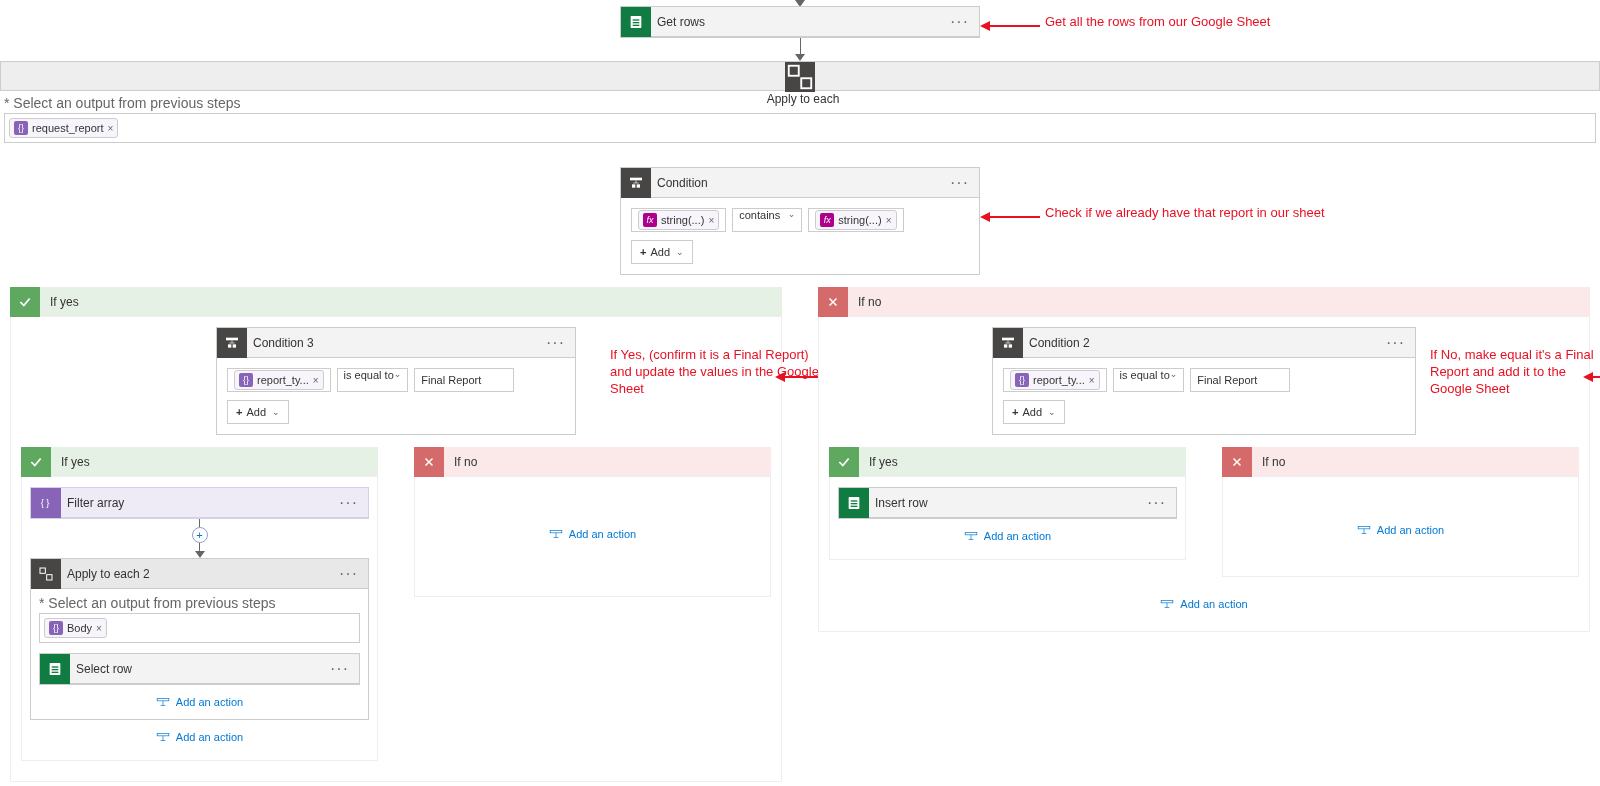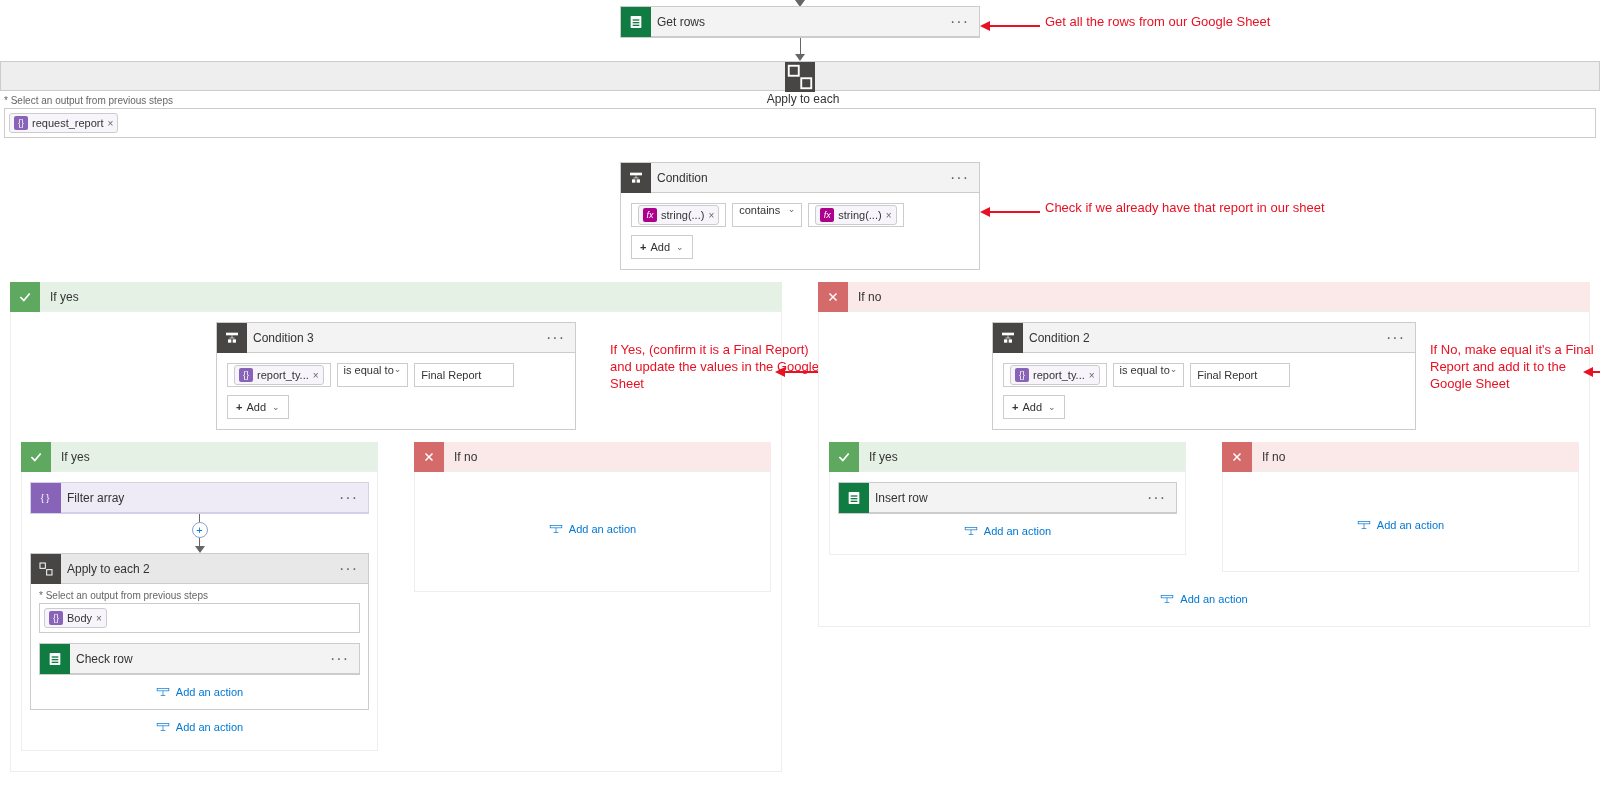--- a/index.html
+++ b/index.html
@@ -208,21 +208,21 @@
     position: absolute;
     color: #e81123;
     font-size: 13px;
     line-height: 1.3;
   }
   .arrow-left {
     position: absolute;
   }
   .arrow-left svg { display: block; }
 
-  .field-label { font-size: 10px; color: #666; margin-bottom: 2px; }
+  .field-label { font-size: 14px; color: #666; margin-bottom: 2px; }
 
   .row-line { display: flex; align-items: center; gap: 6px; flex-wrap: wrap; }
 
   .filter-card .card-header { background: #eeeaf6; border-bottom-color: #d6cfe8; }
   .filter-card { border-color: #d6cfe8; }
 
   .plus-circle {
     width: 16px; height: 16px;
     border: 1px solid #8aa0d0;
     border-radius: 50%;
@@ -466,21 +466,21 @@
                   <div class="card" style="margin-top:10px;">
                     <div class="card-header">
                       <div class="card-icon bg-sheets">
                         <svg viewBox="0 0 24 24">
                             <rect x="4" y="3" width="16" height="18" rx="1" fill="#fff"></rect>
                             <rect x="7" y="8" width="10" height="2" fill="#107c41"></rect>
                             <rect x="7" y="12" width="10" height="2" fill="#107c41"></rect>
                             <rect x="7" y="16" width="10" height="2" fill="#107c41"></rect>
                           </svg>
                       </div>
-                      <div class="card-title">Check row</div>
+                      <div class="card-title">Select row</div>
                       <div class="card-menu">···</div>
                     </div>
                   </div>
                   <div class="add-action">
                     <svg viewBox="0 0 24 24">
                         <rect x="2" y="6" width="20" height="4" fill="none" stroke="#0078d4" stroke-width="1.2"></rect>
                         <line x1="12" y1="10" x2="12" y2="18" stroke="#0078d4" stroke-width="1.2"></line>
                         <line x1="8" y1="18" x2="16" y2="18" stroke="#0078d4" stroke-width="1.2"></line>
                       </svg>
                     <span>Add an action</span>

